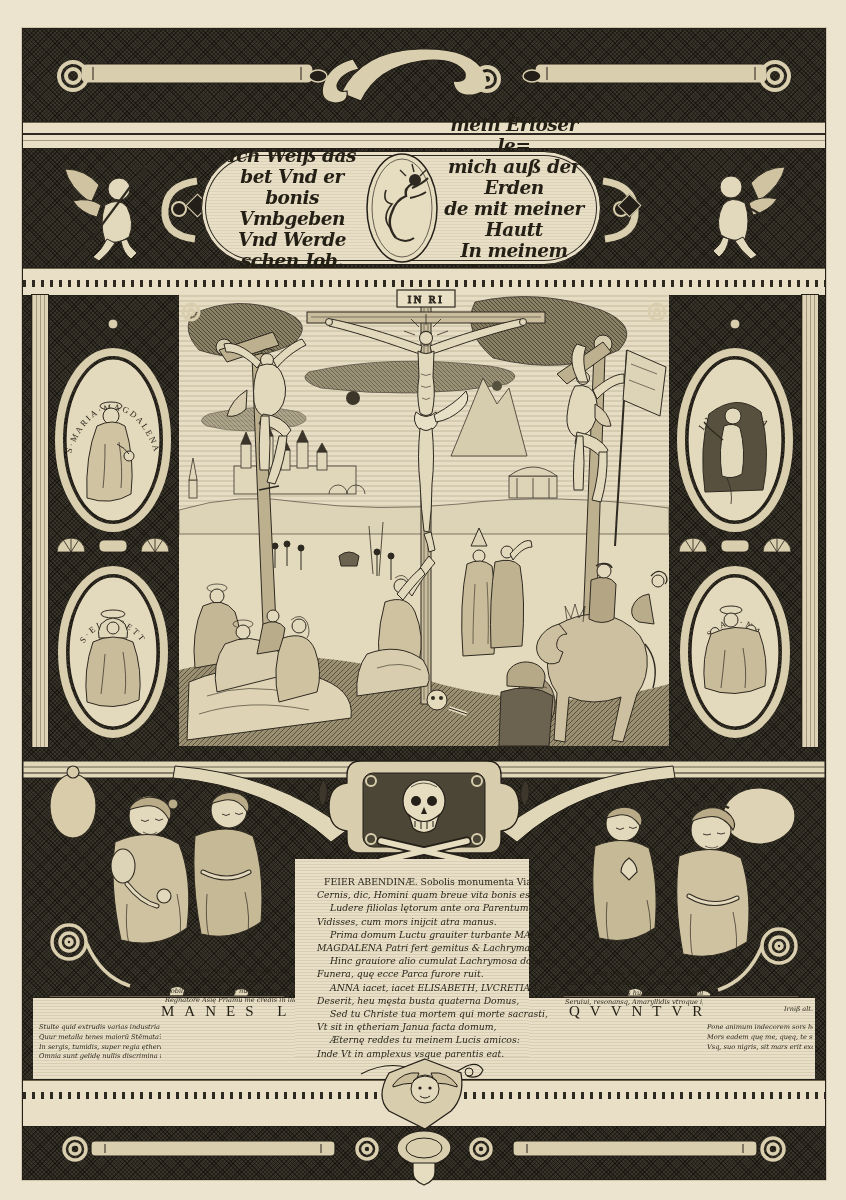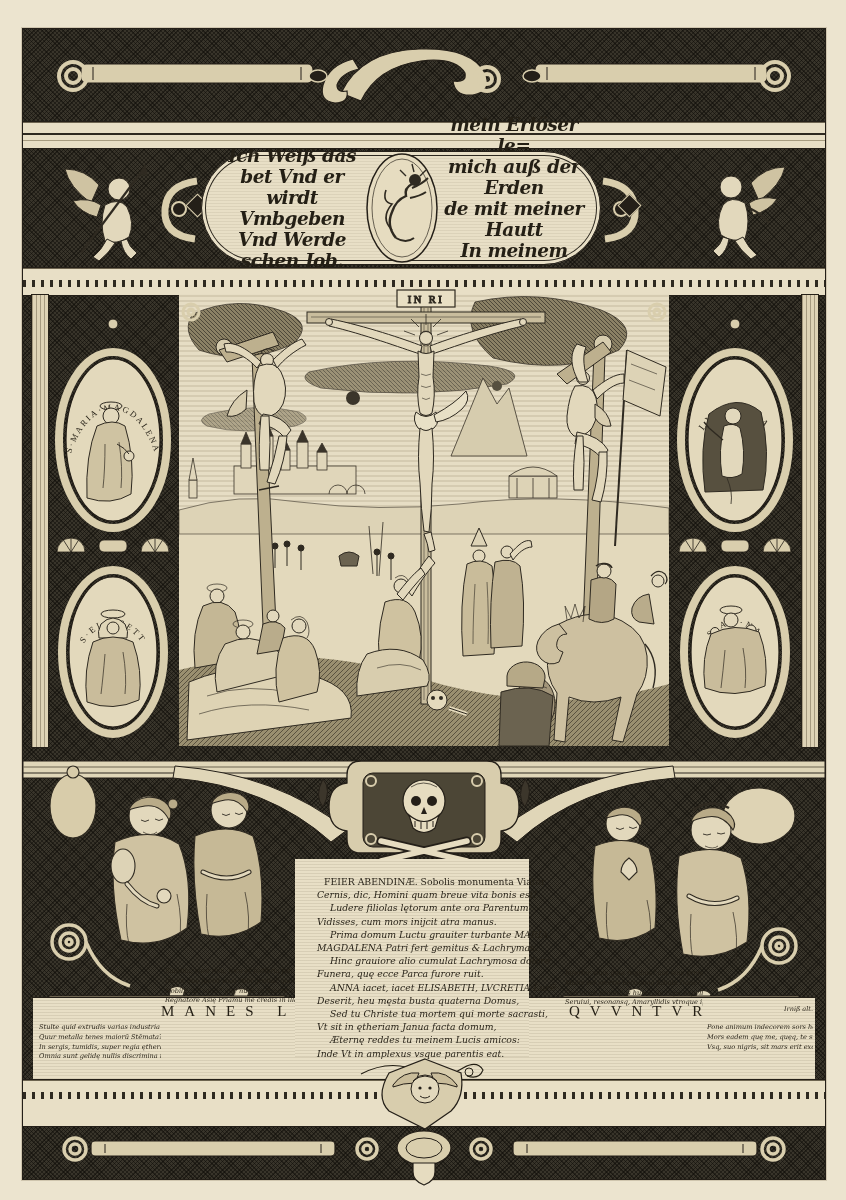--- a/index.html
+++ b/index.html
@@ -108,21 +108,21 @@
     <path d="M4,2 q30,4 32,28 q2,26 -30,30" fill="none" stroke="#d9cead" stroke-width="7"></path>
     <circle cx="22" cy="30" r="7" fill="#241f18" stroke="#d9cead" stroke-width="2"></circle>
   </svg>
 
   <div class="abs gem" style="left:166px;top:168px"></div>
   <div class="abs gem" style="left:598px;top:168px"></div>
 
   <div class="abs cartouche" style="left:178px;top:122px;width:398px;height:112px">
     <div class="abs frieze-col bl" style="left:18px;top:4px;width:144px;height:104px">
       <div>Ich Weiß das</div>
-      <div>bet Vnd er wirdt</div>
+      <div>bet Vnd er bonis</div>
       <div>Vmbgeben Vnd Werde</div>
       <div>schen Job.</div>
     </div>
     <div class="abs frieze-col bl" style="left:236px;top:4px;width:152px;height:104px">
       <div>mein Erlöser le=</div>
       <div>mich auß der Erden</div>
       <div>de mit meiner Hautt</div>
       <div>In meinem Fleisch Got</div>
       <div>xix Cap.</div>
     </div>

